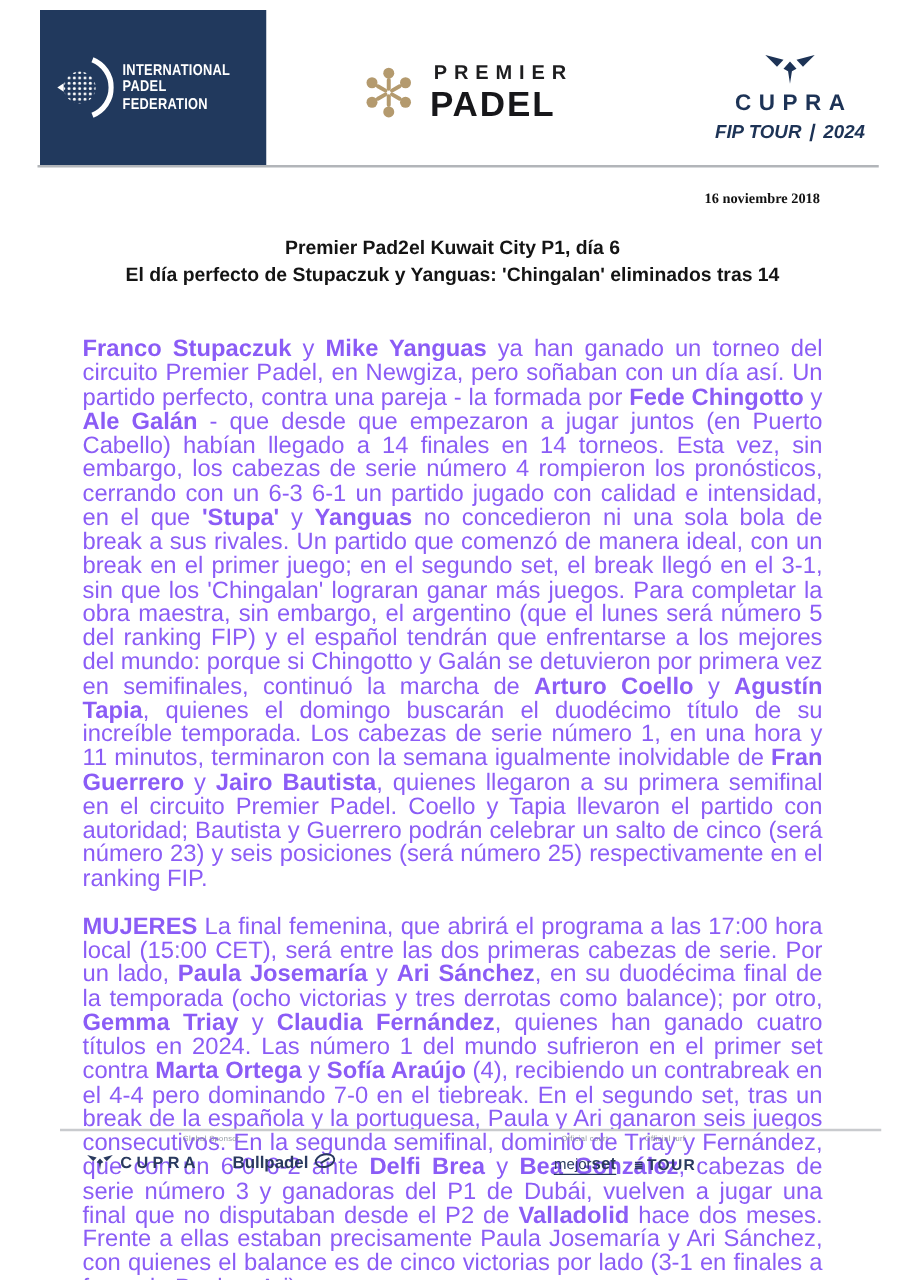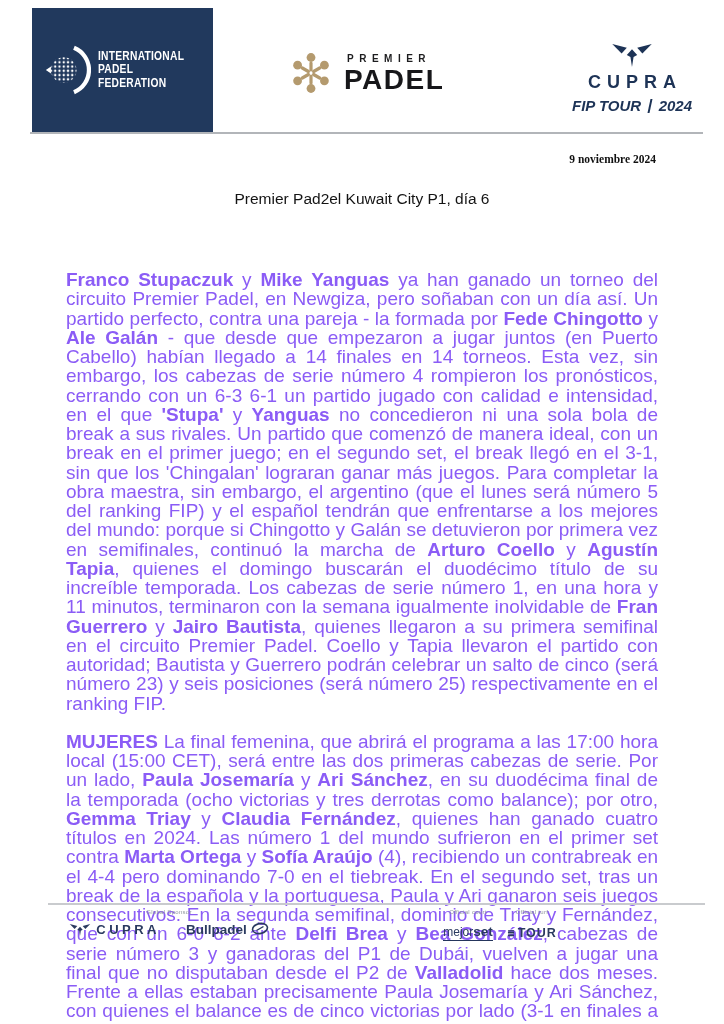--- a/index.html
+++ b/index.html
@@ -13,38 +13,38 @@
     position:absolute; left:32px; top:8px; width:181px; height:124px;
     background:#21395d; display:flex; align-items:center; gap:7px;
     padding-left:13px; box-sizing:border-box;
   }
   .ipf-text {
     color:#ffffff; font-weight:700; font-size:12.5px; line-height:13.5px;
     letter-spacing:0.3px; transform:scaleX(0.82); transform-origin:left center;
     white-space:nowrap;
   }
   .pp-logo { position:absolute; left:289px; top:50px; display:flex; align-items:center; gap:11px; }
-  .pp-top { font-size:10px; letter-spacing:5.5px; font-weight:700; color:#1d1d1f; margin-bottom:3px; padding-left:3px; }
+  .pp-top { font-size:16px; letter-spacing:5.5px; font-weight:700; color:#1d1d1f; margin-bottom:3px; padding-left:3px; }
   .pp-bottom { font-size:28px; font-weight:800; letter-spacing:1.5px; color:#17171a; line-height:26px; }
   .cupra-box { position:absolute; left:553px; top:42px; width:158px; text-align:center; color:#1d3356; }
   .cupra-emblem { display:block; margin:0 auto 3px auto; }
   .cupra-word { font-size:18px; font-weight:700; letter-spacing:6px; padding-left:6px; }
   .cupra-tour { font-size:15px; font-weight:700; font-style:italic; margin-top:4px;
                 display:flex; justify-content:center; align-items:center; gap:8px; }
   .cupra-sep { width:1.5px; height:14px; background:#1d3356; transform:skewX(-12deg); }
   .header-rule { position:absolute; left:30px; top:132px; width:673px; height:2px; background:#b2b5b9; }
 
   
   .doc-date {
     position:absolute; top:153px; right:68px;
     font-family:"Liberation Serif", serif; font-weight:700; font-size:11.5px; color:#111111;
   }
   .doc-title {
     position:absolute; top:188px; left:40px; width:644px; text-align:center;
-    font-weight:400; font-size:15.5px; line-height:21.5px; color:#141414;
+    font-weight:700; font-size:15.5px; line-height:21.5px; color:#141414;
   }
 
   
   .doc-body {
     position:absolute; top:270px; left:66px; width:592px;
     font-size:19px; line-height:19.25px; text-align:justify; color:#8b5cf6;
   }
   .doc-body p { margin:0 0 19px 0; }
   .doc-body b { font-weight:700; }
 
@@ -123,24 +123,25 @@
     <div class="cupra-word">CUPRA</div>
     <div class="cupra-tour">
       <span>FIP TOUR</span>
       <span class="cupra-sep"></span>
       <span>2024</span>
     </div>
   </div>
 
   <div class="header-rule"></div>
 
-  <div class="doc-date">9 noviembre 2024</div>
+  <div class="doc-date">16 noviembre 2018</div>
 
   <div class="doc-title">
     <div>Premier Pad2el Kuwait City P1, día 6</div>
+    <div>El día perfecto de Stupaczuk y Yanguas: 'Chingalan' eliminados tras 14</div>
   </div>
 
   <div class="doc-body">
     <p><b>Franco Stupaczuk</b><span> y </span><b>Mike Yanguas</b><span> ya han ganado un torneo del circuito Premier Padel, en Newgiza, pero soñaban con un día así. Un partido perfecto, contra una pareja - la formada por </span><b>Fede Chingotto</b><span> y </span><b>Ale Galán</b><span> - que desde que empezaron a jugar juntos (en Puerto Cabello) habían llegado a 14 finales en 14 torneos. Esta vez, sin embargo, los cabezas de serie número 4 rompieron los pronósticos, cerrando con un 6-3 6-1 un partido jugado con calidad e intensidad, en el que </span><b>'Stupa'</b><span> y </span><b>Yanguas</b><span> no concedieron ni una sola bola de break a sus rivales. Un partido que comenzó de manera ideal, con un break en el primer juego; en el segundo set, el break llegó en el 3-1, sin que los 'Chingalan' lograran ganar más juegos. Para completar la obra maestra, sin embargo, el argentino (que el lunes será número 5 del ranking FIP) y el español tendrán que enfrentarse a los mejores del mundo: porque si Chingotto y Galán se detuvieron por primera vez en semifinales, continuó la marcha de </span><b>Arturo Coello</b><span> y </span><b>Agustín Tapia</b><span>, quienes el domingo buscarán el duodécimo título de su increíble temporada. Los cabezas de serie número 1, en una hora y 11 minutos, terminaron con la semana igualmente inolvidable de </span><b>Fran Guerrero</b><span> y </span><b>Jairo Bautista</b><span>, quienes llegaron a su primera semifinal en el circuito Premier Padel. Coello y Tapia llevaron el partido con autoridad; Bautista y Guerrero podrán celebrar un salto de cinco (será número 23) y seis posiciones (será número 25) respectivamente en el ranking FIP.</span></p>
     <p><b>MUJERES</b><span> La final femenina, que abrirá el programa a las 17:00 hora local (15:00 CET), será entre las dos primeras cabezas de serie. Por un lado, </span><b>Paula Josemaría</b><span> y </span><b>Ari Sánchez</b><span>, en su duodécima final de la temporada (ocho victorias y tres derrotas como balance); por otro, </span><b>Gemma Triay</b><span> y </span><b>Claudia Fernández</b><span>, quienes han ganado cuatro títulos en 2024. Las número 1 del mundo sufrieron en el primer set contra </span><b>Marta Ortega</b><span> y </span><b>Sofía Araújo</b><span> (4), recibiendo un contrabreak en el 4-4 pero dominando 7-0 en el tiebreak. En el segundo set, tras un break de la española y la portuguesa, Paula y Ari ganaron seis juegos consecutivos. En la segunda semifinal, dominio de Triay y Fernández, que con un 6-0 6-2 ante </span><b>Delfi Brea</b><span> y </span><b>Bea González</b><span>, cabezas de serie número 3 y ganadoras del P1 de Dubái, vuelven a jugar una final que no disputaban desde el P2 de </span><b>Valladolid</b><span> hace dos meses. Frente a ellas estaban precisamente Paula Josemaría y Ari Sánchez, con quienes el balance es de cinco victorias por lado (3-1 en finales a favor de Paula y Ari).</span></p>
   </div>
 
   <div class="footer-rule"></div>
 
   <div class="fgroup g1">

